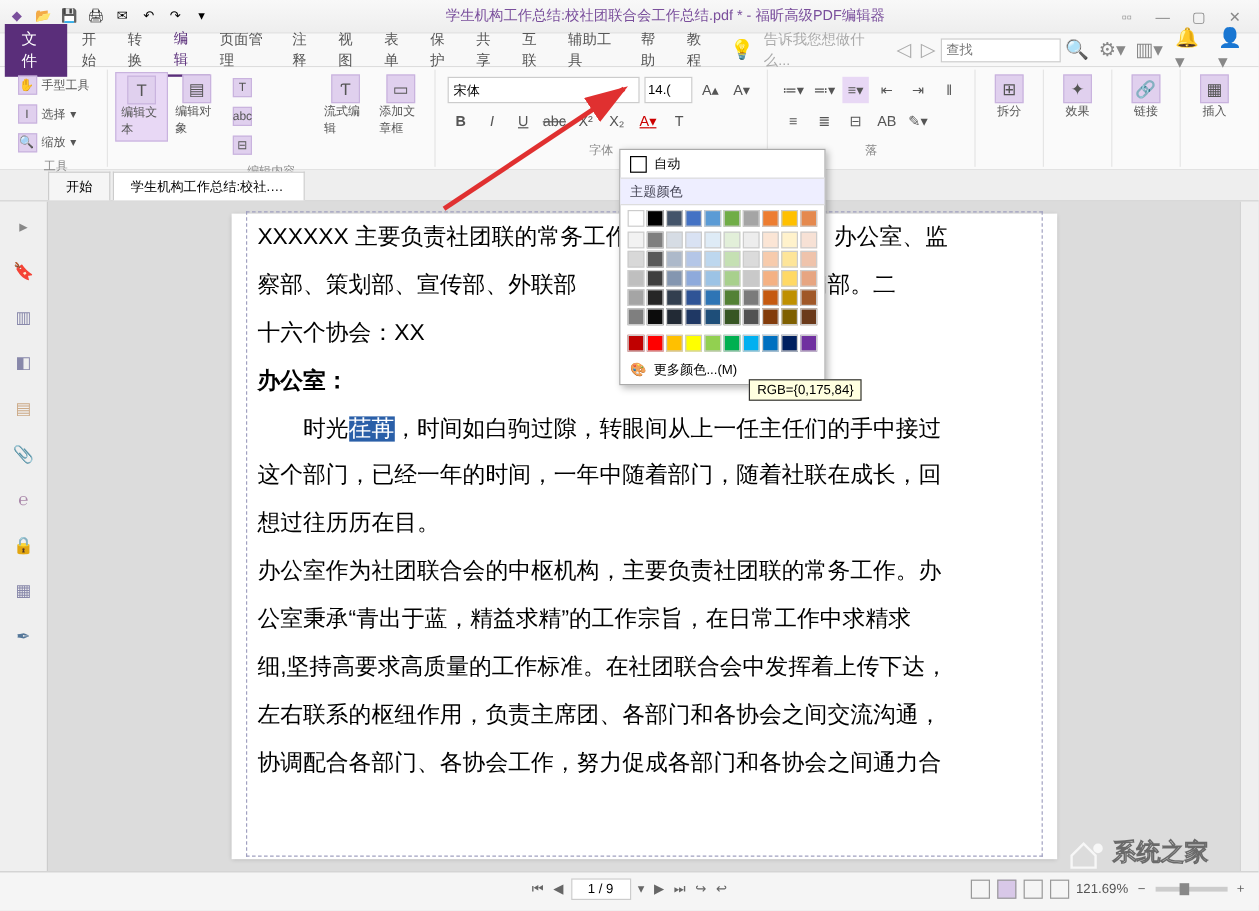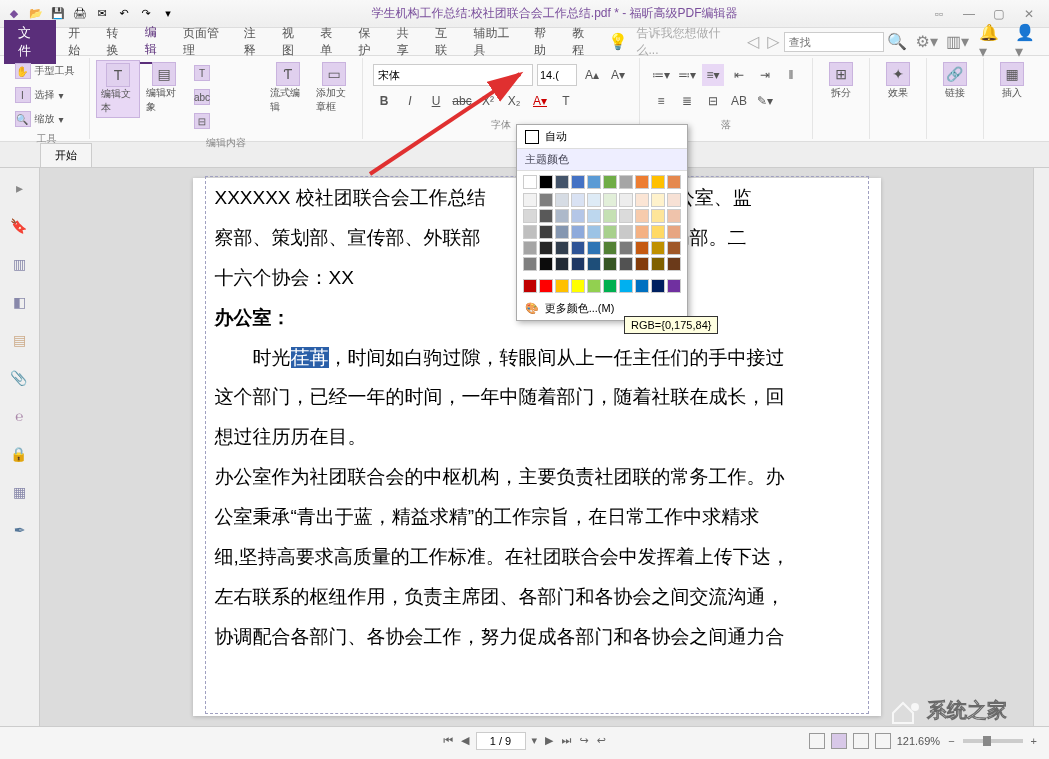--- a/index.html
+++ b/index.html
@@ -221,39 +221,40 @@
   <div class="ribbon-group" style="border-right:none">
     <div class="ribbon-btn big">
         <span class="ico">▦</span>
         <span>插入</span>
       </div>
   </div>
 </div>
 
 <div class="tabs">
   <div class="tab">开始</div>
+  <div class="tab active"><span>学生机构工作总结:校社...</span> <span style="color:#888">×</span></div>
 </div>
 
 <div class="content-area">
   <div class="sidebar">
     <span class="sico" style="color:#888">▸</span>
     <span class="sico" style="color:#c96">🔖</span>
     <span class="sico" style="color:#88a">▥</span>
     <span class="sico" style="color:#88a">◧</span>
     <span class="sico" style="color:#ca8">▤</span>
     <span class="sico" style="color:#579">📎</span>
     <span class="sico" style="color:#a8a">℮</span>
     <span class="sico" style="color:#d90">🔒</span>
     <span class="sico" style="color:#88a">▦</span>
     <span class="sico" style="color:#579">✒</span>
   </div>
   <div class="page-wrap">
     <div class="page">
       <div class="editing-box"></div>
-      <p><span>XXXXXX 校社团联合会工作总结</span><span style="visibility:hidden">xxxxxxxxxxxx</span><span>部门：办公室、监</span></p>
+      <p><span>XXXXXX 主要负责社团联的常务工作</span><span style="visibility:hidden">xxxxxxxxxxxx</span><span>部门：办公室、监</span></p>
       <p><span>察部、策划部、宣传部、外联部</span><span style="visibility:hidden">xxxxxxxxxxxx</span><span>、新闻采编部。二</span></p>
       <p>十六个协会：XX</p>
       <p class="bold">办公室：</p>
       <p><span>　　时光</span><span class="hl">荏苒</span><span>，时间如白驹过隙，转眼间从上一任主任们的手中接过</span></p>
       <p>这个部门，已经一年的时间，一年中随着部门，随着社联在成长，回</p>
       <p>想过往历历在目。</p>
       <p>办公室作为社团联合会的中枢机构，主要负责社团联的常务工作。办</p>
       <p>公室秉承“青出于蓝，精益求精”的工作宗旨，在日常工作中求精求</p>
       <p>细,坚持高要求高质量的工作标准。在社团联合会中发挥着上传下达，</p>
       <p>左右联系的枢纽作用，负责主席团、各部门和各协会之间交流沟通，</p>

